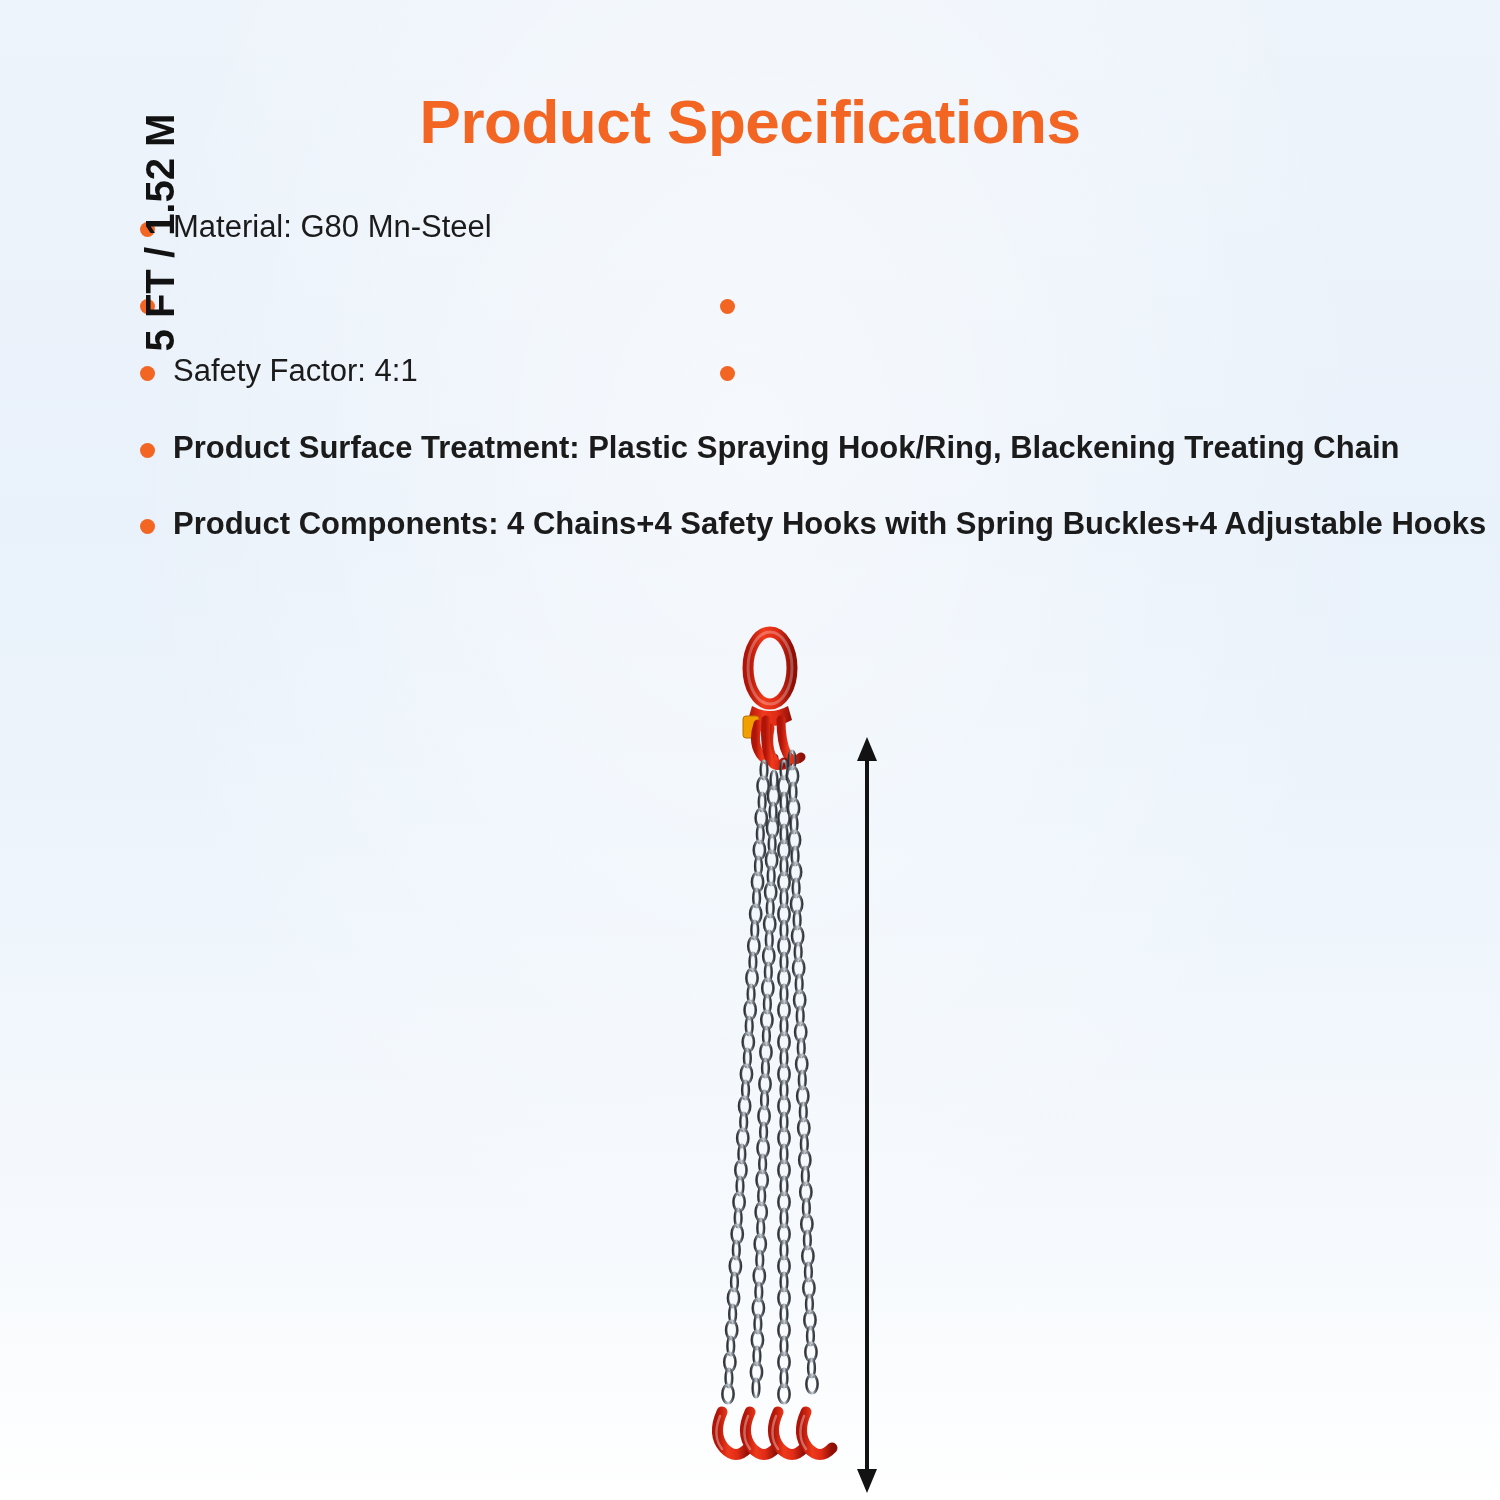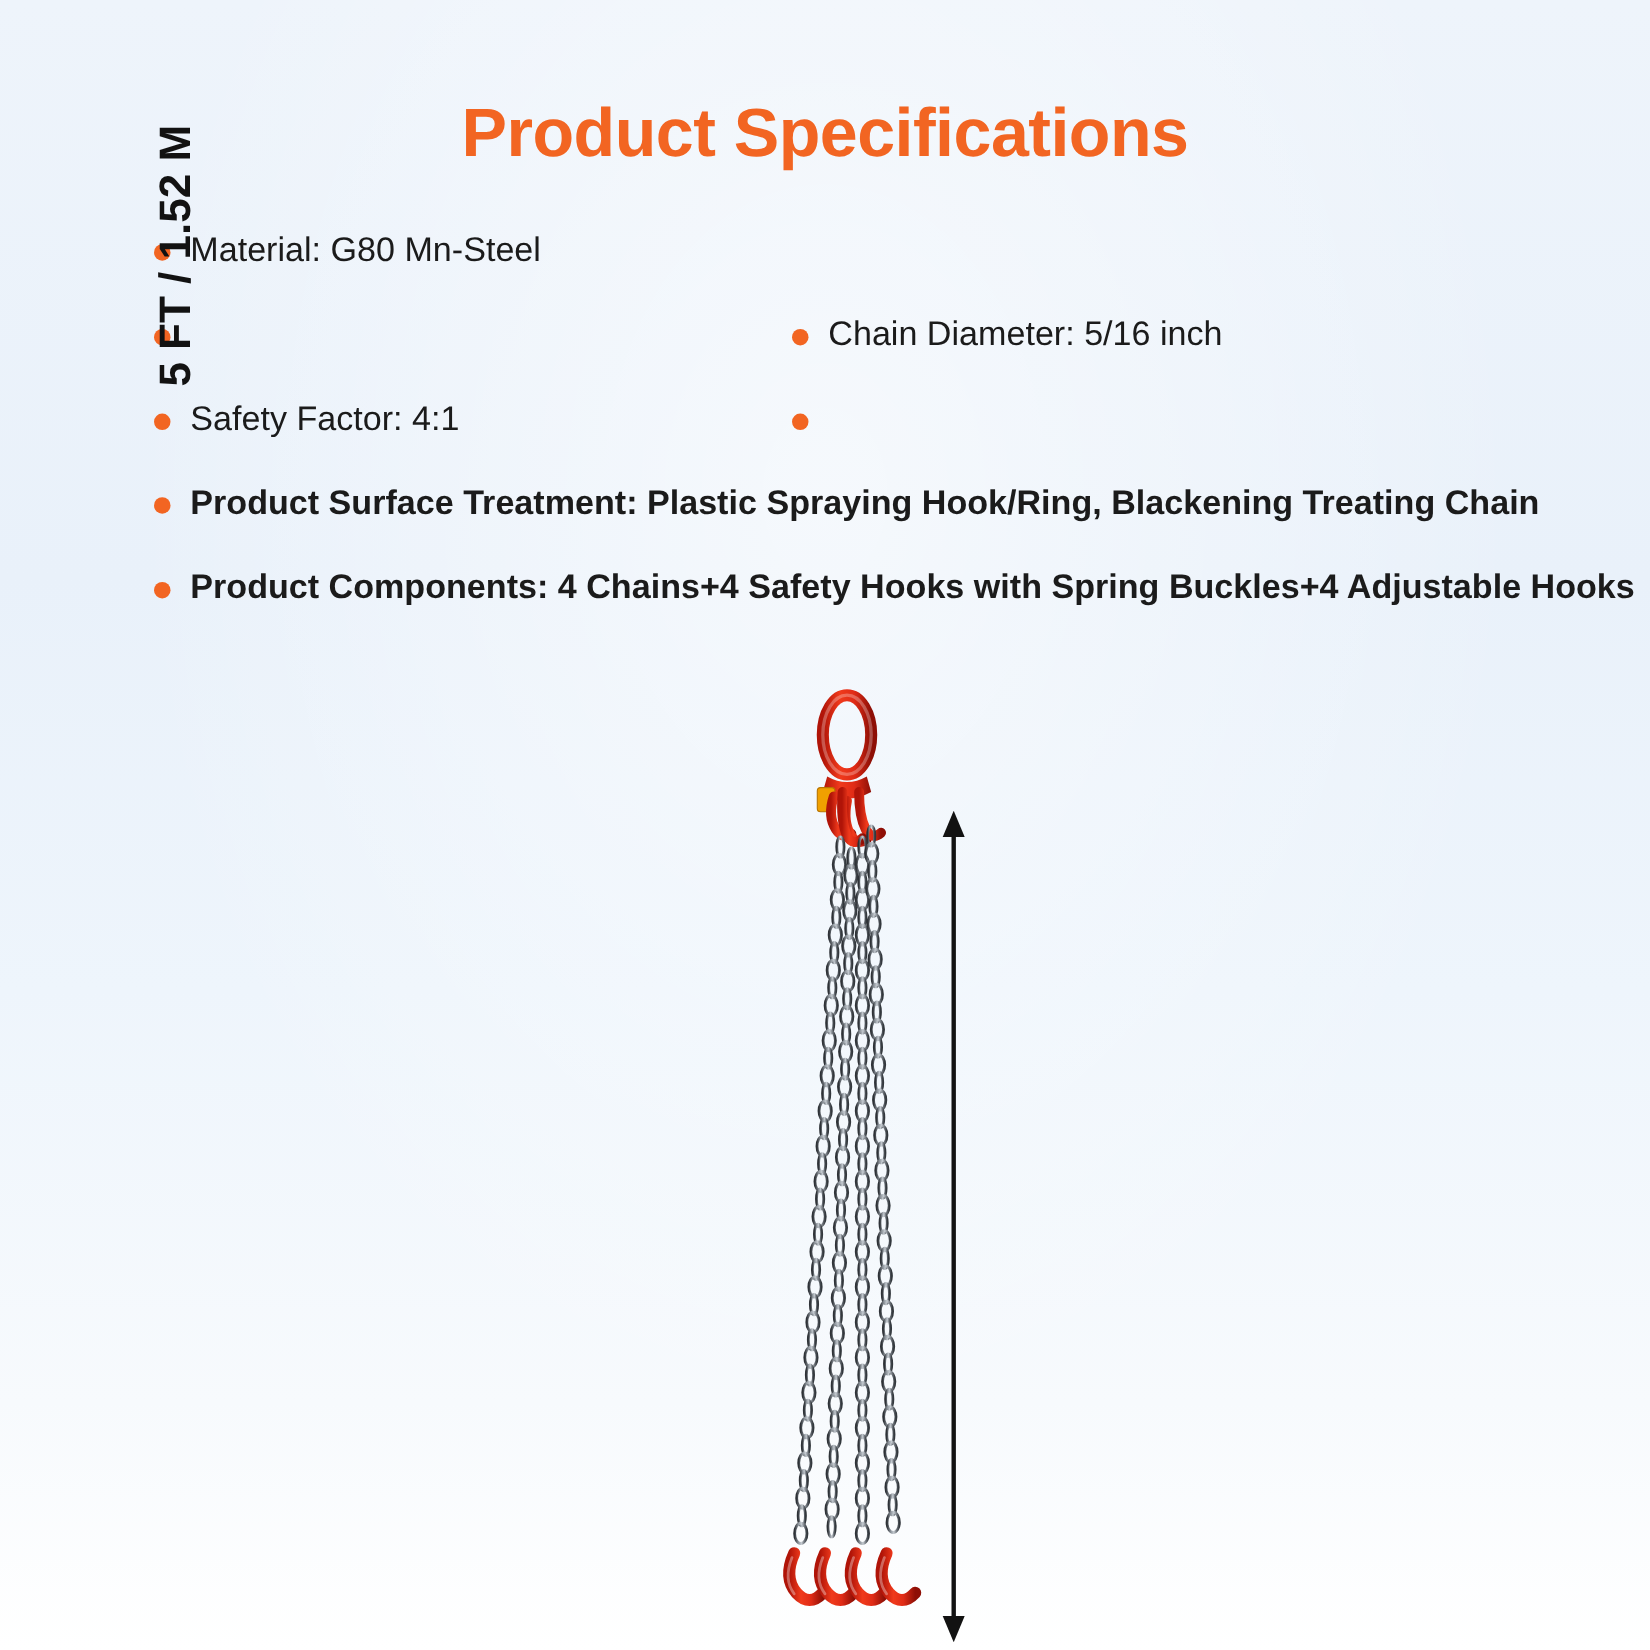--- a/index.html
+++ b/index.html
@@ -128,21 +128,20 @@
 
     <div class="row">
       <div class="cell-left">
         <div class="bullet">
           <span class="dot"></span>
         </div>
       </div>
       <div class="cell-right">
         <div class="bullet">
           <span class="dot"></span>
-          <span class="btext">Chain Diameter: 5/16 inch</span>
         </div>
       </div>
     </div>
 
     <div class="row">
       <div class="cell-left">
         <div class="bullet">
           <span class="dot"></span>
           <span class="btext">Safety Factor: 4:1</span>
         </div>

